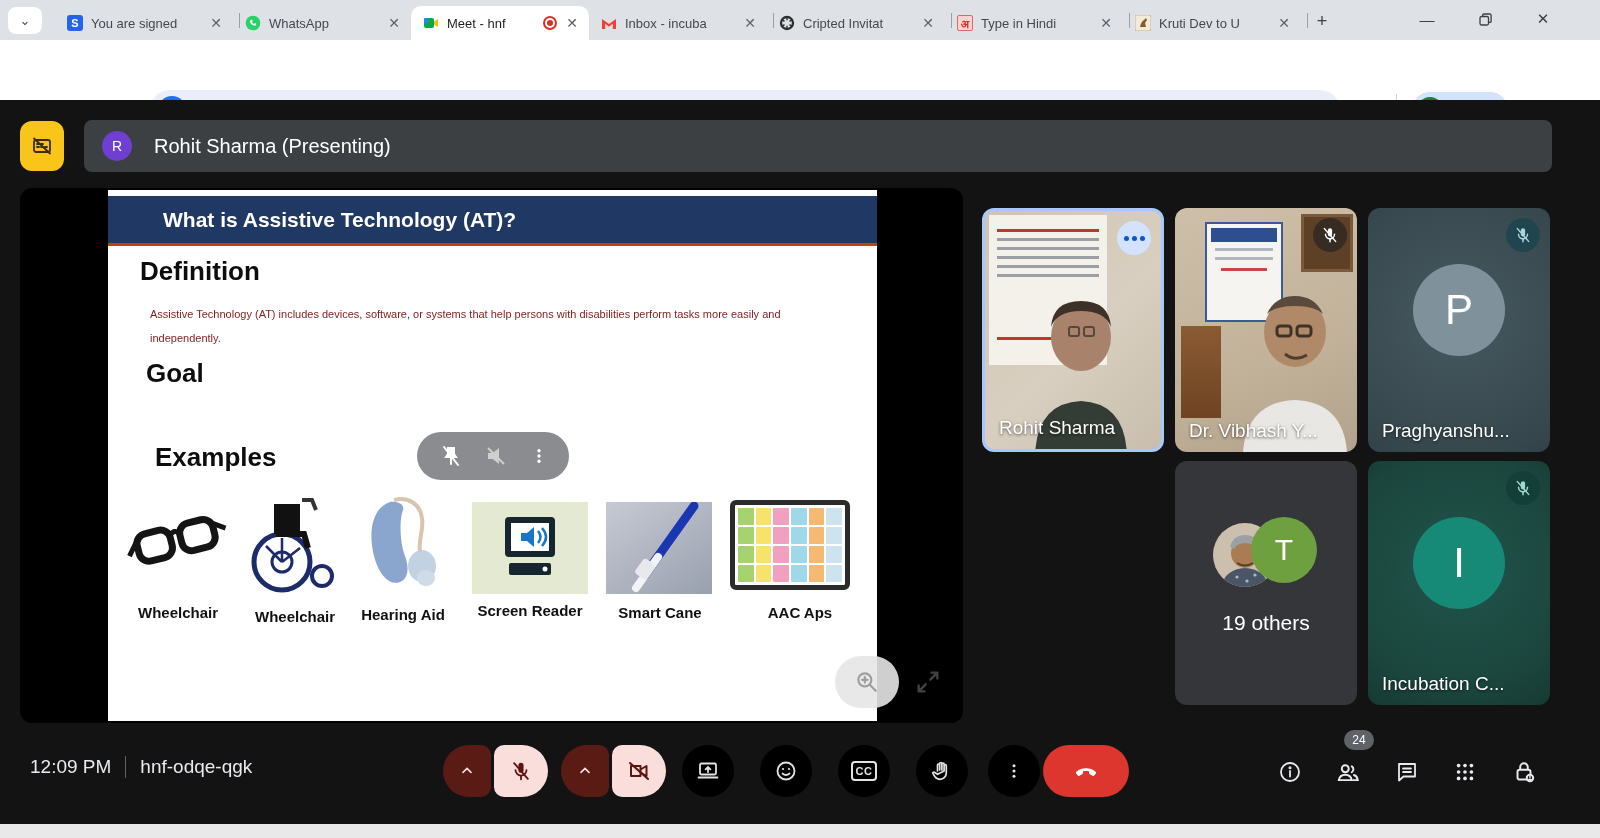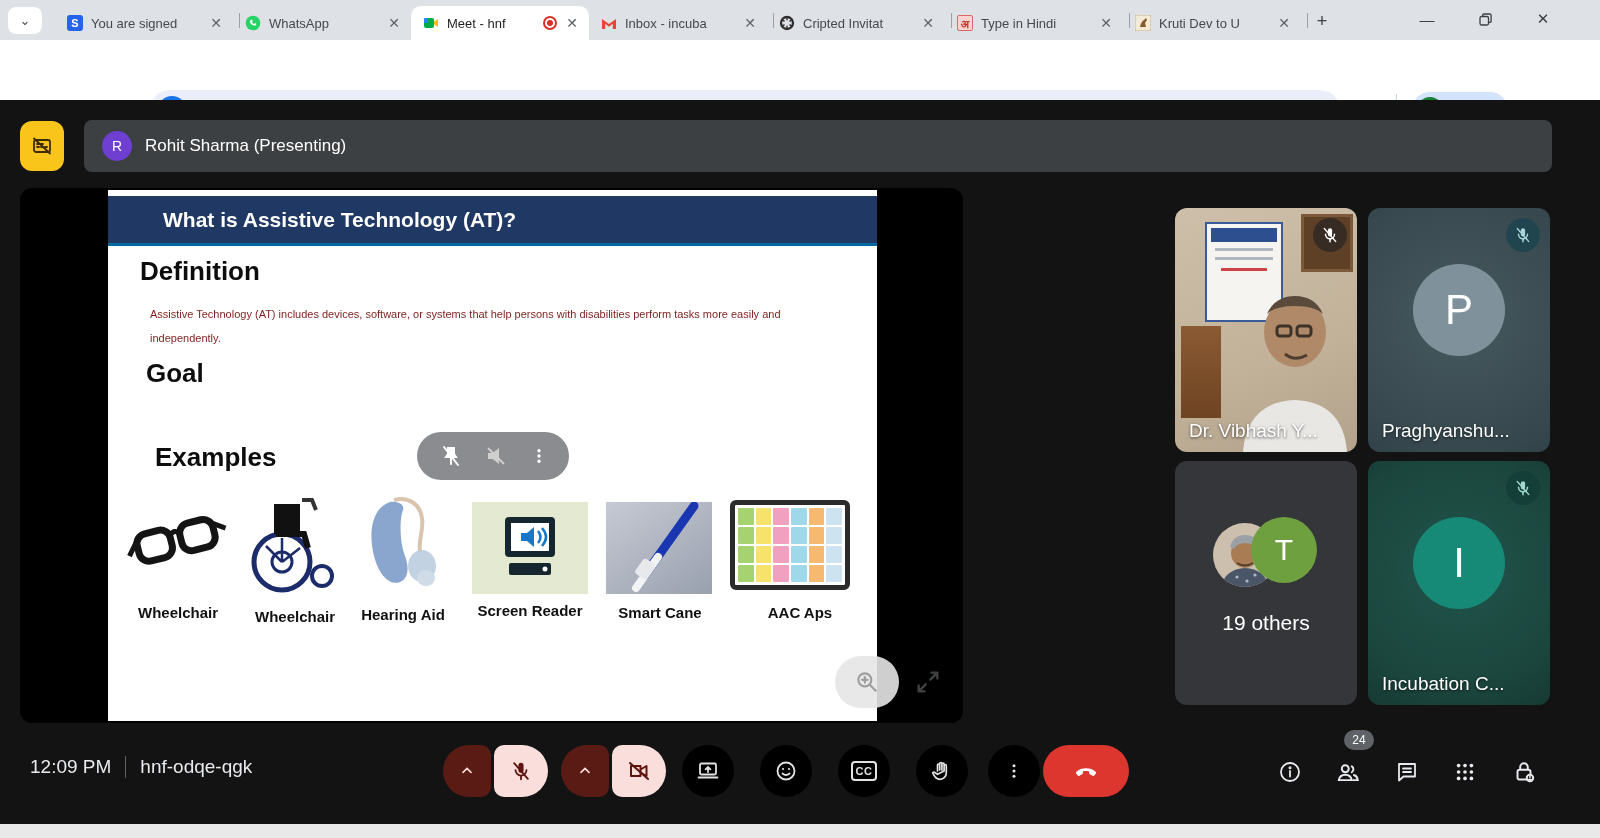--- a/index.html
+++ b/index.html
@@ -31,26 +31,26 @@
   .star { margin-right:16px; color:#5f6368; }
   .profile-chip { position:absolute; left:1412px; top:52px; height:36px; padding:0 14px 0 5px; background:#d3e3fd; border-radius:18px; display:flex; align-items:center; gap:8px; }
   .profile-av { width:26px; height:26px; border-radius:50%; background:#188038; color:#fff; font-size:13px; display:flex; align-items:center; justify-content:center; }
   .profile-label { font-size:14px; color:#1f1f1f; }
 
   
   .meet { position:absolute; left:0; top:100px; width:1600px; height:724px; background:#131314; }
   .warn-chip { position:absolute; left:20px; top:21px; width:44px; height:50px; background:#f9c51b; border-radius:12px; display:flex; align-items:center; justify-content:center; }
   .banner { position:absolute; left:84px; top:20px; width:1468px; height:52px; background:#3c4043; border-radius:8px; display:flex; align-items:center; }
   .banner-av { width:30px; height:30px; border-radius:50%; background:#6e3fd0; color:#fff; font-size:14px; display:flex; align-items:center; justify-content:center; margin-left:18px; }
-  .banner-name { margin-left:13px; color:#fff; font-size:17px; font-weight:500; }
+  .banner-name { margin-left:22px; color:#fff; font-size:20px; font-weight:500; }
 
   
   .presentation { position:absolute; left:20px; top:88px; width:943px; height:535px; background:#000; border-radius:12px; overflow:hidden; }
   .slide { position:absolute; left:88px; top:2px; width:769px; height:531px; background:#fff; }
-  .slide-titlebar { position:absolute; left:0; top:6px; width:769px; height:50px; background:#1f3864; border-bottom:3px solid #0369a1; display:flex; align-items:center; }
+  .slide-titlebar { position:absolute; left:0; top:6px; width:769px; height:50px; background:#1f3864; border-bottom:3px solid #c2410c; display:flex; align-items:center; }
   .slide-title { color:#fff; font-weight:bold; font-size:21px; margin-left:55px; }
   .s-head { position:absolute; color:#0d0d0d; font-weight:bold; font-size:26px; }
   .s-body { position:absolute; color:#7f1d1d; font-size:11px; line-height:24px; }
   .ex-item { position:absolute; text-align:center; }
   .ex-label { position:absolute; width:140px; text-align:center; font-weight:bold; font-size:15px; color:#111; }
   .hover-pill { position:absolute; left:309px; top:242px; width:152px; height:48px; background:rgba(112,115,120,.82); border-radius:24px; display:flex; align-items:center; justify-content:space-evenly; }
   .zoom-pill { position:absolute; left:727px; top:466px; width:64px; height:52px; background:rgba(230,230,230,.9); border-radius:26px; display:flex; align-items:center; justify-content:center; }
   .expand-btn { position:absolute; left:888px; top:474px; width:40px; height:40px; display:flex; align-items:center; justify-content:center; color:#3f4042; }
 
   
@@ -390,20 +390,44 @@
         </div>
       </div>
 
       <div class="expand-btn">
         <svg width="28" height="28" viewBox="0 0 24 24" fill="none" stroke="currentColor" stroke-width="2" stroke-linecap="round">
             <path d="M14 10 20 4M20 4h-5M20 4v5M10 14l-6 6M4 20h5M4 20v-5"></path>
           </svg>
       </div>
     </div>
 
+    <div class="tile tile-rohit c1 r1">
+      <div class="poster">
+        <i class="red"></i>
+          <i></i>
+          <i></i>
+          <i></i>
+          <i></i>
+          <i></i>
+          <i class="red" style="margin-top:60px;"></i>
+      </div>
+      <svg class="person" style="left:36px;top:60px;" width="120" height="184" viewBox="0 0 120 184">
+        <ellipse cx="60" cy="66" rx="30" ry="34" fill="#a9826b"></ellipse>
+          <path d="M30 56q2-26 30-26t30 26q-6-16-30-16t-30 16z" fill="#3d3129"></path>
+          <path d="M14 184q2-52 46-54 44 2 46 54z" fill="#333d35"></path>
+          <rect x="48" y="56" width="10" height="9" fill="none" stroke="#55473c" stroke-width="2" rx="2"></rect>
+          <rect x="63" y="56" width="10" height="9" fill="none" stroke="#55473c" stroke-width="2" rx="2"></rect>
+      </svg>
+      <div class="menu-dots">
+          <i></i>
+          <i></i>
+          <i></i>
+        </div>
+      <div class="name">Rohit Sharma</div>
+    </div>
 
     <div class="tile tile-vibhash c2 r1">
       <div class="abs" style="left:30px;top:14px;width:78px;height:100px;background:#f5f4f0;border:2px solid #3a5a9a;">
         <div style="height:14px;background:#2e4f8f;margin:4px;"></div>
         <div style="height:3px;background:#b0b6c2;margin:6px 8px;"></div>
         <div style="height:3px;background:#b0b6c2;margin:6px 8px;"></div>
         <div style="height:3px;background:#c44;margin:8px 14px;"></div>
       </div>
       <div class="abs" style="left:126px;top:6px;width:52px;height:58px;background:#5d4026;border:3px solid #7a5a38;"></div>
       <div class="abs" style="left:6px;top:118px;width:40px;height:92px;background:linear-gradient(#8a5a33,#6f4423);"></div>

